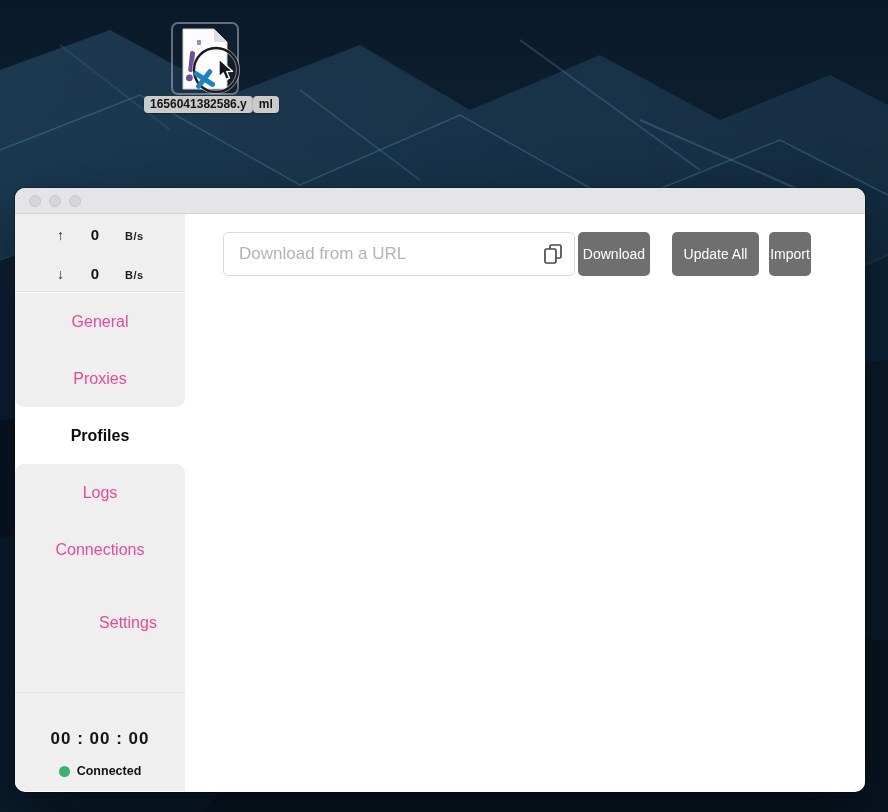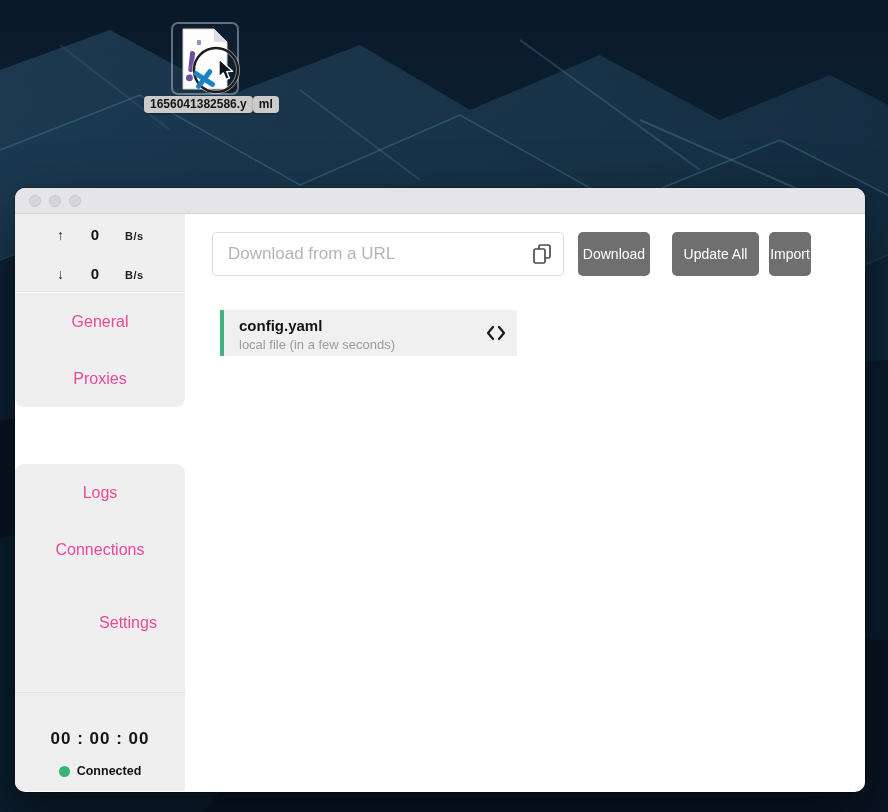--- a/index.html
+++ b/index.html
@@ -51,21 +51,21 @@
   .side-footer-divider { position:absolute; left:0; top:478px; width:170px; height:1px; background:#e2e2e2; z-index:3; }
   .timer { position:absolute; left:0; top:511px; width:170px; height:28px; line-height:28px; z-index:3;
     text-align:center; font-size:17px; font-weight:600; color:#141414; letter-spacing:1px; }
   .status-row { position:absolute; left:0; top:547px; width:170px; height:20px; z-index:3;
     display:flex; align-items:center; justify-content:center; }
   .status-dot { width:11px; height:11px; border-radius:50%; background:#35b474; margin-right:7px; }
   .status-text { font-size:12.5px; font-weight:700; color:#111; }
 
   
   .main { position:relative; flex:1; background:#ffffff; border-radius:0 0 10px 0; }
-  .url-wrap { position:absolute; left:27px; top:18px; width:352px; height:44px; }
+  .url-wrap { position:absolute; left:38px; top:18px; width:352px; height:44px; }
   .url-input { width:100%; height:100%; border:1px solid #dcdcdc; border-radius:5px; background:#fff;
     font-family:"Liberation Sans", sans-serif; font-size:17px; color:#333; padding:0 44px 0 15px; outline:none; }
   .url-input::placeholder { color:#b4b4b4; }
   .paste-ico { position:absolute; right:11px; top:11px; width:22px; height:22px; }
   .tool-btn { position:absolute; top:18px; height:44px; background:#6f6f6f; color:#fff; border:none;
     border-radius:5px; font-family:"Liberation Sans", sans-serif; font-size:14px; font-weight:500;
     display:flex; align-items:center; justify-content:center; cursor:pointer; }
   .btn-download { left:393px; width:72px; }
   .btn-update { left:487px; width:87px; }
   .btn-import { left:584px; width:42px; }
@@ -166,20 +166,21 @@
             <span class="speed-arrow">↓</span>
             <span class="speed-value">0</span>
             <span class="speed-unit">B/s</span>
           </div>
         </div>
         <div class="side-block blk-upper"></div>
         <div class="side-block blk-lower"></div>
 
         <div class="nav-item nav-0">General</div>
         <div class="nav-item nav-1">Proxies</div>
+        <div class="nav-item nav-2 selected">Profiles</div>
         <div class="nav-item nav-3">Logs</div>
         <div class="nav-item nav-4">Connections</div>
         <div class="nav-item nav-5">Settings</div>
 
         <div class="side-footer-divider"></div>
         <div class="timer">00 : 00 : 00</div>
         <div class="status-row">
           <span class="status-dot"></span>
           <span class="status-text">Connected</span>
         </div>
@@ -190,26 +191,17 @@
           <input class="url-input" type="text" placeholder="Download from a URL" style="">
           <svg class="paste-ico" viewBox="0 0 22 22">
             <rect x="8" y="2" width="11" height="13" rx="1.5" fill="none" stroke="#4a4a4a" stroke-width="1.7"></rect>
             <rect x="3" y="6" width="11" height="14" rx="1.5" fill="#ffffff" stroke="#4a4a4a" stroke-width="1.7"></rect>
           </svg>
         </div>
         <button class="tool-btn btn-download">Download</button>
         <button class="tool-btn btn-update">Update All</button>
         <button class="tool-btn btn-import">Import</button>
 
-        <div class="profile-card">
-          <span class="profile-bar"></span>
-          <div class="profile-name">config.yaml</div>
-          <div class="profile-detail">local file (in a few seconds)</div>
-          <svg class="code-ico" viewBox="0 0 20 16">
-            <path d="M7,2 L2,8 L7,14" fill="none" stroke="#1a1a1a" stroke-width="2.2" stroke-linecap="round" stroke-linejoin="round"></path>
-            <path d="M13,2 L18,8 L13,14" fill="none" stroke="#1a1a1a" stroke-width="2.2" stroke-linecap="round" stroke-linejoin="round"></path>
-          </svg>
-        </div>
       </main>
 
     </div>
   </div>
 </div>
 
 </body></html>

